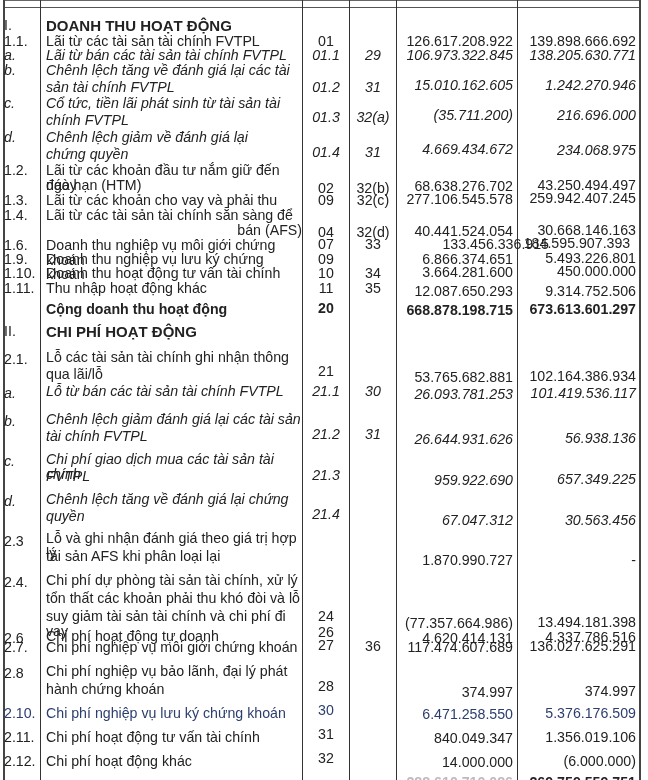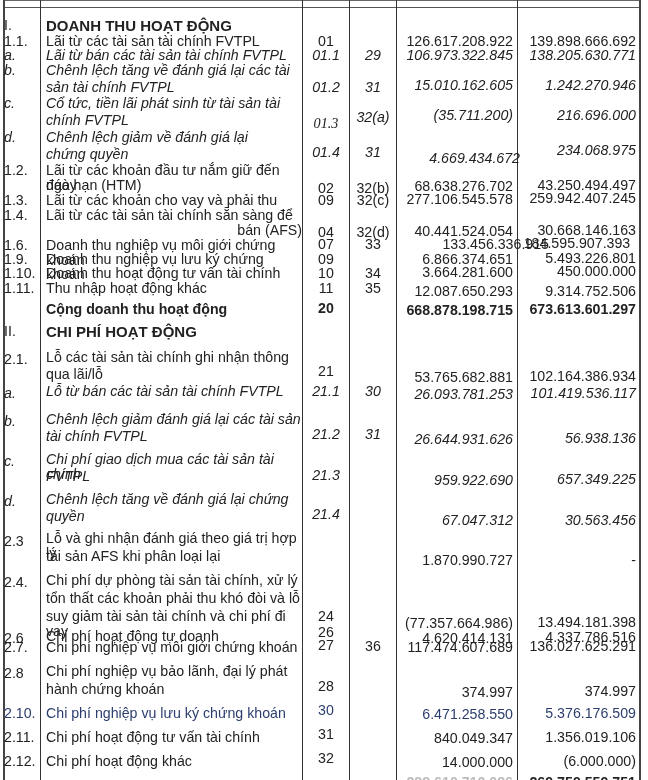--- a/index.html
+++ b/index.html
@@ -66,33 +66,33 @@
     <span class="c3" style="top:17px;">01.2</span>
     <span class="c4" style="top:17px;">31</span>
     <span class="c5" style="top:15px;">15.010.162.605</span>
     <span class="c6" style="top:15px;">1.242.270.946</span>
   </div>
 
   <div class="row it" style="top:96px;">
     <span class="c1">c.</span>
     <span class="c2">Cổ tức, tiền lãi phát sinh từ tài sản tài</span>
     <span class="c2" style="top:17px;">chính FVTPL</span>
-    <span class="c3" style="top:20px;font-family:Liberation Serif, serif;">01.3</span>
+    <span class="c3" style="top:14px;">01.3</span>
     <span class="c4" style="top:14px;">32(a)</span>
     <span class="c5" style="top:12px;">(35.711.200)</span>
     <span class="c6" style="top:12px;">216.696.000</span>
   </div>
 
   <div class="row it" style="top:130px;">
     <span class="c1">d.</span>
     <span class="c2">Chênh lệch giảm về đánh giá lại</span>
     <span class="c2" style="top:17px;">chứng quyền</span>
     <span class="c3" style="top:15px;">01.4</span>
     <span class="c4" style="top:15px;">31</span>
-    <span class="c5" style="top:21px;margin-left:7px;">4.669.434.672</span>
+    <span class="c5" style="top:12px;">4.669.434.672</span>
     <span class="c6" style="top:13px;">234.068.975</span>
   </div>
 
   <div class="row" style="top:163px;">
     <span class="c1">1.2.</span>
     <span class="c2">Lãi từ các khoản đầu tư nắm giữ đến ngày</span>
     <span class="c2" style="top:15px;">đáo hạn (HTM)</span>
     <span class="c3" style="top:18px;">02</span>
     <span class="c4" style="top:18px;">32(b)</span>
     <span class="c5" style="top:16px;">68.638.276.702</span>

